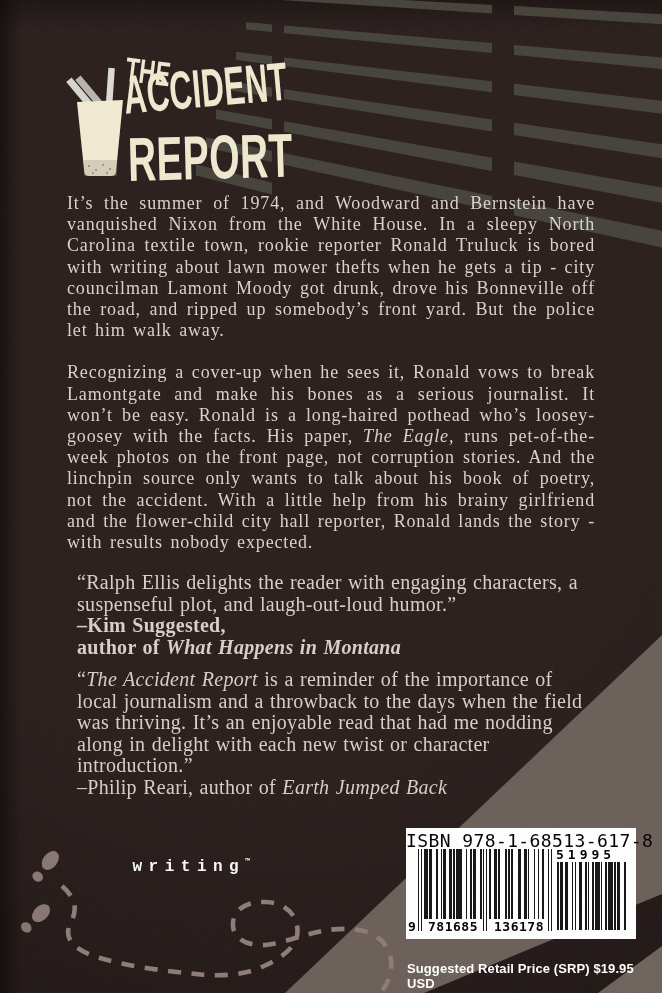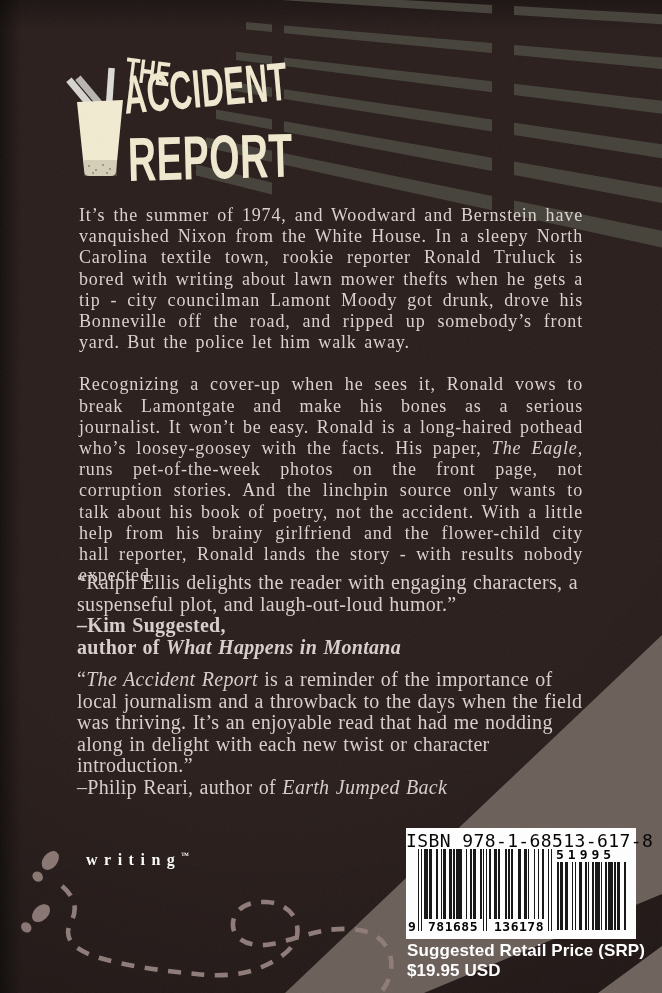--- a/index.html
+++ b/index.html
@@ -19,55 +19,55 @@
           font-weight:bold;transform-origin:0 0;white-space:nowrap;}
   #t-the{left:128px;top:50px;font-size:34px;transform:rotate(7deg) scaleX(0.66);letter-spacing:0px;}
   #t-accident{left:121px;top:64px;font-size:54px;transform:rotate(-5deg) scaleX(0.58);letter-spacing:0.5px;}
   #t-report{left:127px;top:124px;font-size:62px;transform:rotate(-1.5deg) scaleX(0.63);letter-spacing:0.5px;}
   #cup{position:absolute;left:55px;top:62px;}
 
   
   #synopsis{position:absolute;left:63px;top:189px;width:536px;color:#dbd2ce;
             font-size:18px;line-height:21.2px;letter-spacing:0.85px;word-spacing:2.2px;
             text-align:justify;}
-  #synopsis p{margin:16px;}
+  #synopsis p{margin:4px;}
   #synopsis p + p{margin-top:21px;}
   #synopsis em, .review em{font-style:italic;}
 
   
   .review{position:absolute;left:77px;width:508px;text-align:left;color:#d8cfcb;
           font-size:20px;line-height:21.5px;letter-spacing:0.3px;word-spacing:1px;}
   #review1{top:572px;}
   #review2{top:669px;}
   .attr-strong{font-weight:bold;}
 
   
   #publisher{position:absolute;left:60px;top:847px;width:190px;color:#fbfbf8;}
   #pubrow{display:flex;align-items:center;justify-content:center;}
   .pubname{font-family:"Liberation Serif",serif;font-size:21px;}
   #pub-black{letter-spacing:3px;}
   #pub-rose{letter-spacing:5.5px;margin-left:1px;}
-  #pubsub{text-align:left;padding-left:26px;margin-top:4px;
-          font-family:Liberation Serif, serif;font-weight:bold;font-size:16px;letter-spacing:6.5px;}
+  #pubsub{text-align:right;padding-left:26px;margin-top:10px;
+          font-family:Liberation Mono, monospace;font-weight:bold;font-size:16px;letter-spacing:6.5px;}
   #pub-tm{font-size:8px;vertical-align:7px;letter-spacing:0;}
 
   
   #barcode-box{position:absolute;left:406px;top:828px;width:230px;height:111px;background:#ffffff;}
   #isbn-label{position:absolute;top:2px;left:0;right:0;text-align:center;color:#000;
               font-family:"DejaVu Sans Mono",monospace;font-size:18px;letter-spacing:0.4px;white-space:nowrap;}
   #bars-main{position:absolute;left:12px;top:21px;width:135px;height:82px;}
   #bars-supp{position:absolute;left:150px;top:34px;width:69px;height:68px;}
   .bc-digit{position:absolute;color:#000;font-family:"DejaVu Sans Mono",monospace;
             font-weight:bold;font-size:13px;white-space:nowrap;}
   #ean-first{left:2px;top:91px;}
   #ean-g1{left:18px;top:91px;width:58px;text-align:center;letter-spacing:0.5px;}
   #ean-g2{left:84px;top:91px;width:58px;text-align:center;letter-spacing:0.5px;}
   #supp-digits{left:150px;top:19px;width:69px;letter-spacing:4px;}
-  #price{position:absolute;left:407px;top:941px;width:250px;color:#ffffff;
-         font-family:"Liberation Sans",sans-serif;font-weight:bold;font-size:17px;letter-spacing:0.1px;}
+  #price{position:absolute;left:407px;top:961px;width:250px;color:#ffffff;
+         font-family:"Liberation Sans",sans-serif;font-weight:bold;font-size:13px;letter-spacing:0.1px;}
 
   #grain{position:absolute;left:0;top:0;width:662px;height:993px;opacity:0.05;pointer-events:none;}
 </style>
 </head>
 <body>
 
 <div id="cover">
 
   <svg id="decor" viewBox="0 0 662 993" xmlns="http://www.w3.org/2000/svg">
     <g id="blinds">

